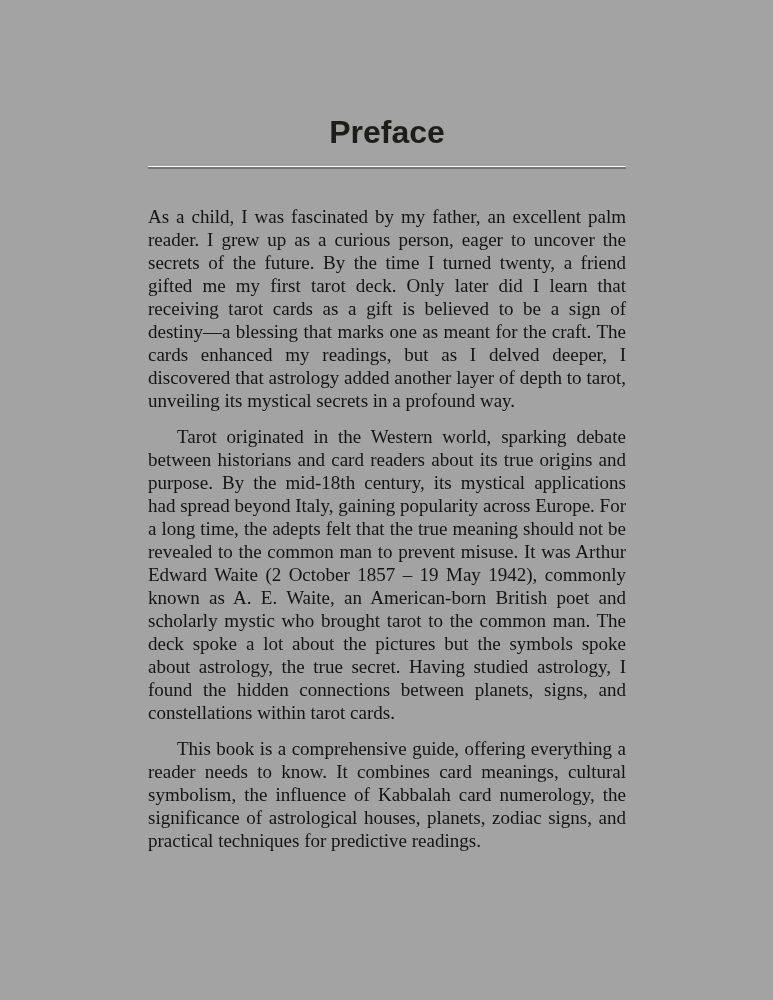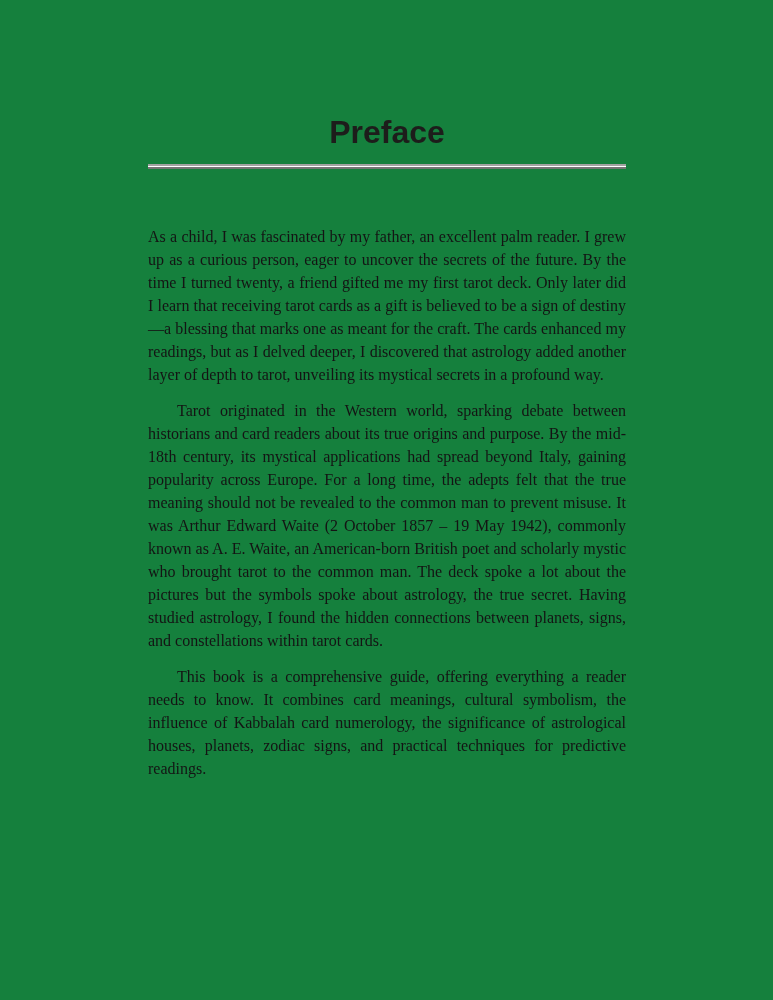--- a/index.html
+++ b/index.html
@@ -12,21 +12,21 @@
     height: 1000px;
     overflow: hidden;
     position: relative;
   }
   .page {
     position: absolute;
     top: 0;
     left: 0;
     width: 773px;
     height: 1000px;
-    background: #15803d;
+    background: #a3a3a3;
   }
   .content-col {
     position: absolute;
     left: 148px;
     top: 0;
     width: 478px;
   }
   .title {
     margin: 112px 0 0 0;
     text-align: center;
@@ -38,23 +38,23 @@
     color: #1d1d1b;
   }
   .rule {
     margin-top: 12px;
     height: 1px;
     background: #ffffff;
     border-top: 2px solid #a2a2a2;
     border-bottom: 2px solid #757575;
   }
   .body-text {
-    margin-top: 56px;
+    margin-top: 36px;
     font-family: "Liberation Serif", "DejaVu Serif", serif;
-    font-size: 16px;
+    font-size: 19px;
     line-height: 23px;
     color: #141414;
     text-align: justify;
   }
   .body-text p {
     margin: 0 0 13px 0;
   }
   .body-text p.indent {
     text-indent: 29px;
   }

